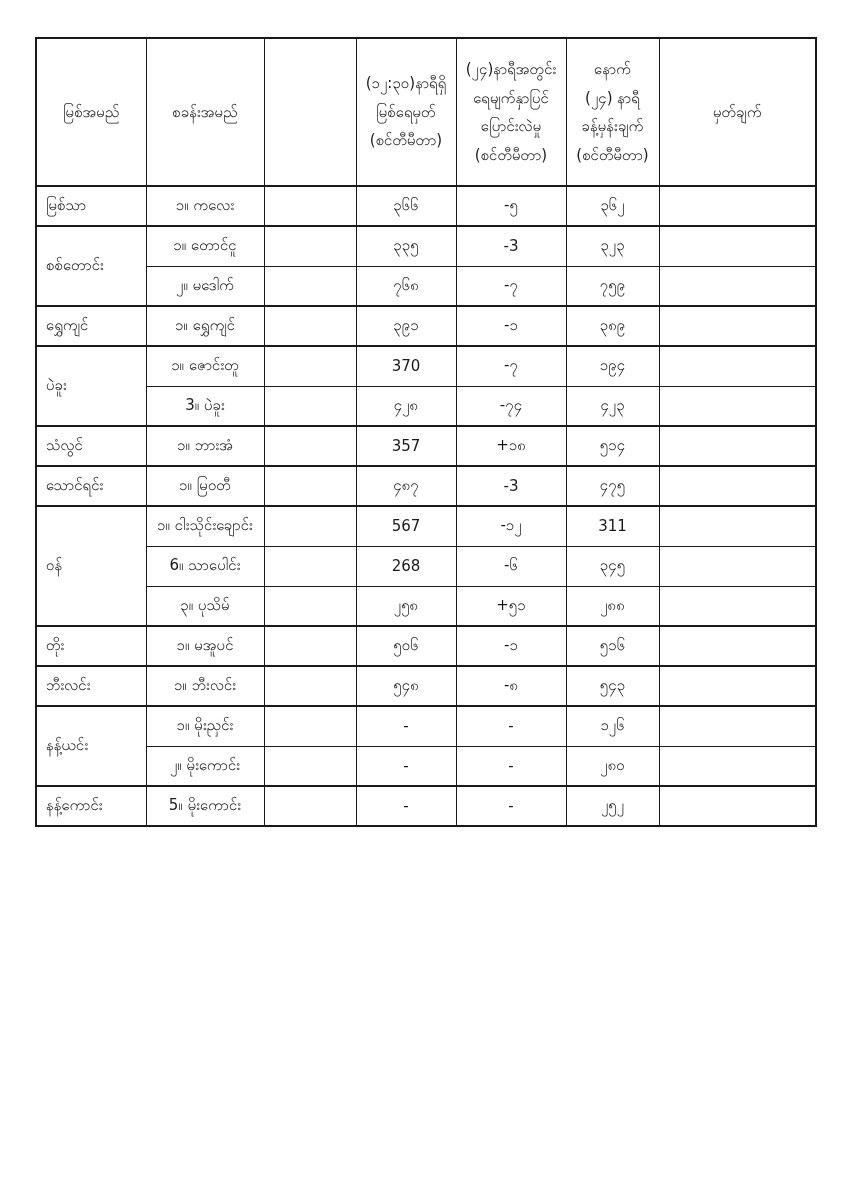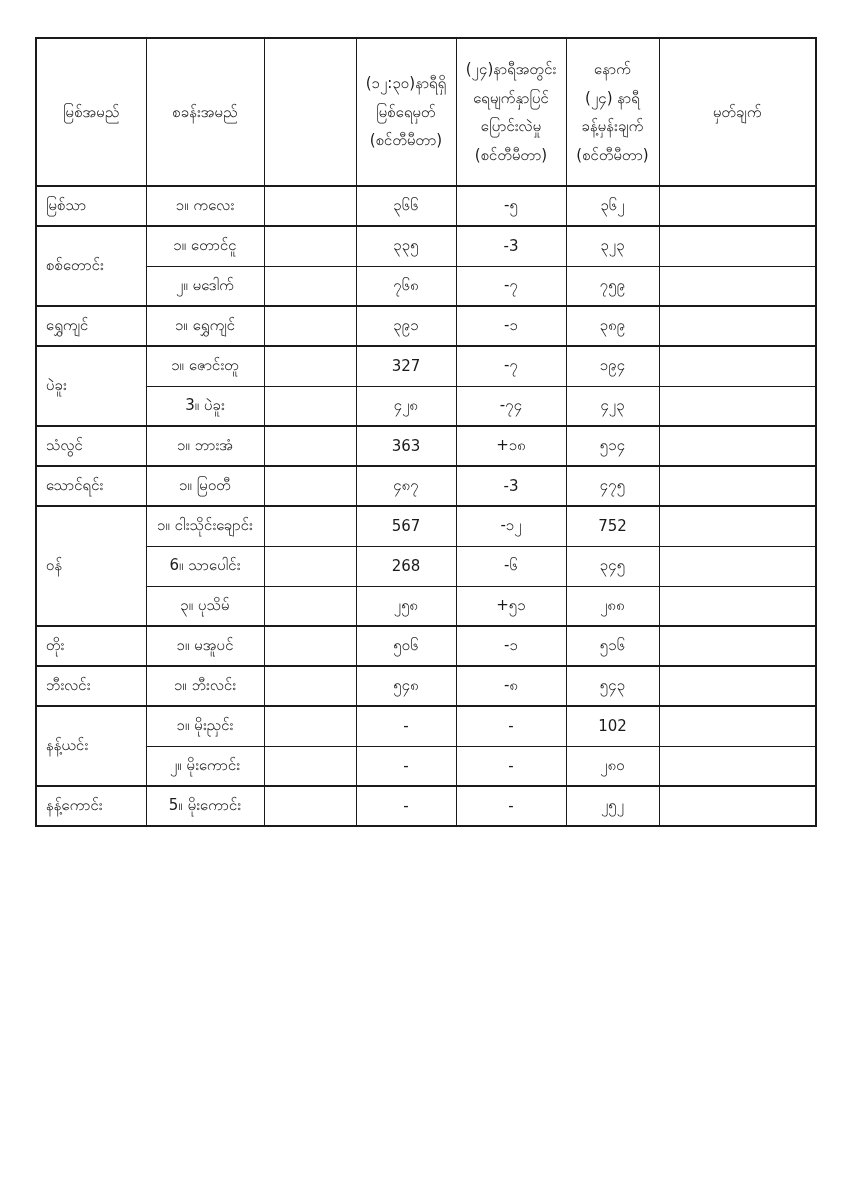--- a/index.html
+++ b/index.html
@@ -107,58 +107,58 @@
         <td class="c-num"></td>
         <td class="c-num">၃၉၁</td>
         <td class="c-num">-၁</td>
         <td class="c-num">၃၈၉</td>
         <td></td>
       </tr>
       <tr class="grp">
         <td class="c-river" rowspan="2">ပဲခူး</td>
         <td class="c-station">၁။ ဇောင်းတူ</td>
         <td class="c-num"></td>
-        <td class="c-num">327</td>
+        <td class="c-num">370</td>
         <td class="c-num">-၇</td>
         <td class="c-num">၁၉၄</td>
         <td></td>
       </tr>
       <tr>
         <td class="c-station">3။ ပဲခူး</td>
         <td class="c-num"></td>
         <td class="c-num">၄၂၈</td>
         <td class="c-num">-၇၄</td>
         <td class="c-num">၄၂၃</td>
         <td></td>
       </tr>
       <tr class="grp">
         <td class="c-river" rowspan="1">သံလွင်</td>
         <td class="c-station">၁။ ဘားအံ</td>
         <td class="c-num"></td>
-        <td class="c-num">363</td>
+        <td class="c-num">357</td>
         <td class="c-num">+၁၈</td>
         <td class="c-num">၅၁၄</td>
         <td></td>
       </tr>
       <tr class="grp">
         <td class="c-river" rowspan="1">သောင်ရင်း</td>
         <td class="c-station">၁။ မြဝတီ</td>
         <td class="c-num"></td>
         <td class="c-num">၄၈၇</td>
         <td class="c-num">-3</td>
         <td class="c-num">၄၇၅</td>
         <td></td>
       </tr>
       <tr class="grp">
         <td class="c-river" rowspan="3">ဝန်</td>
         <td class="c-station">၁။ ငါးသိုင်းချောင်း</td>
         <td class="c-num"></td>
         <td class="c-num">567</td>
         <td class="c-num">-၁၂</td>
-        <td class="c-num">752</td>
+        <td class="c-num">311</td>
         <td></td>
       </tr>
       <tr>
         <td class="c-station">6။ သာပေါင်း</td>
         <td class="c-num"></td>
         <td class="c-num">268</td>
         <td class="c-num">-၆</td>
         <td class="c-num">၃၄၅</td>
         <td></td>
       </tr>
@@ -187,21 +187,21 @@
         <td class="c-num">-၈</td>
         <td class="c-num">၅၄၃</td>
         <td></td>
       </tr>
       <tr class="grp">
         <td class="c-river" rowspan="2">နန့်ယင်း</td>
         <td class="c-station">၁။ မိုးညှင်း</td>
         <td class="c-num"></td>
         <td class="c-num">-</td>
         <td class="c-num">-</td>
-        <td class="c-num">102</td>
+        <td class="c-num">၁၂၆</td>
         <td></td>
       </tr>
       <tr>
         <td class="c-station">၂။ မိုးကောင်း</td>
         <td class="c-num"></td>
         <td class="c-num">-</td>
         <td class="c-num">-</td>
         <td class="c-num">၂၈၀</td>
         <td></td>
       </tr>

